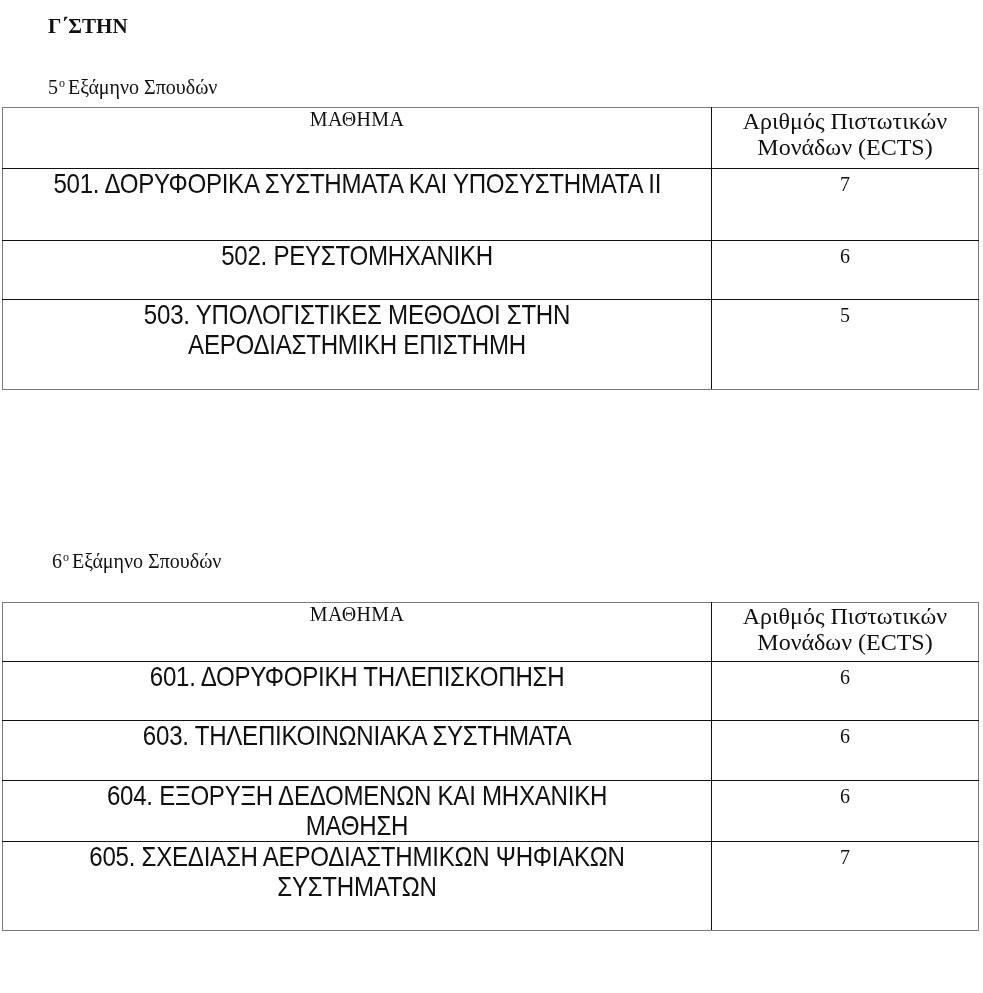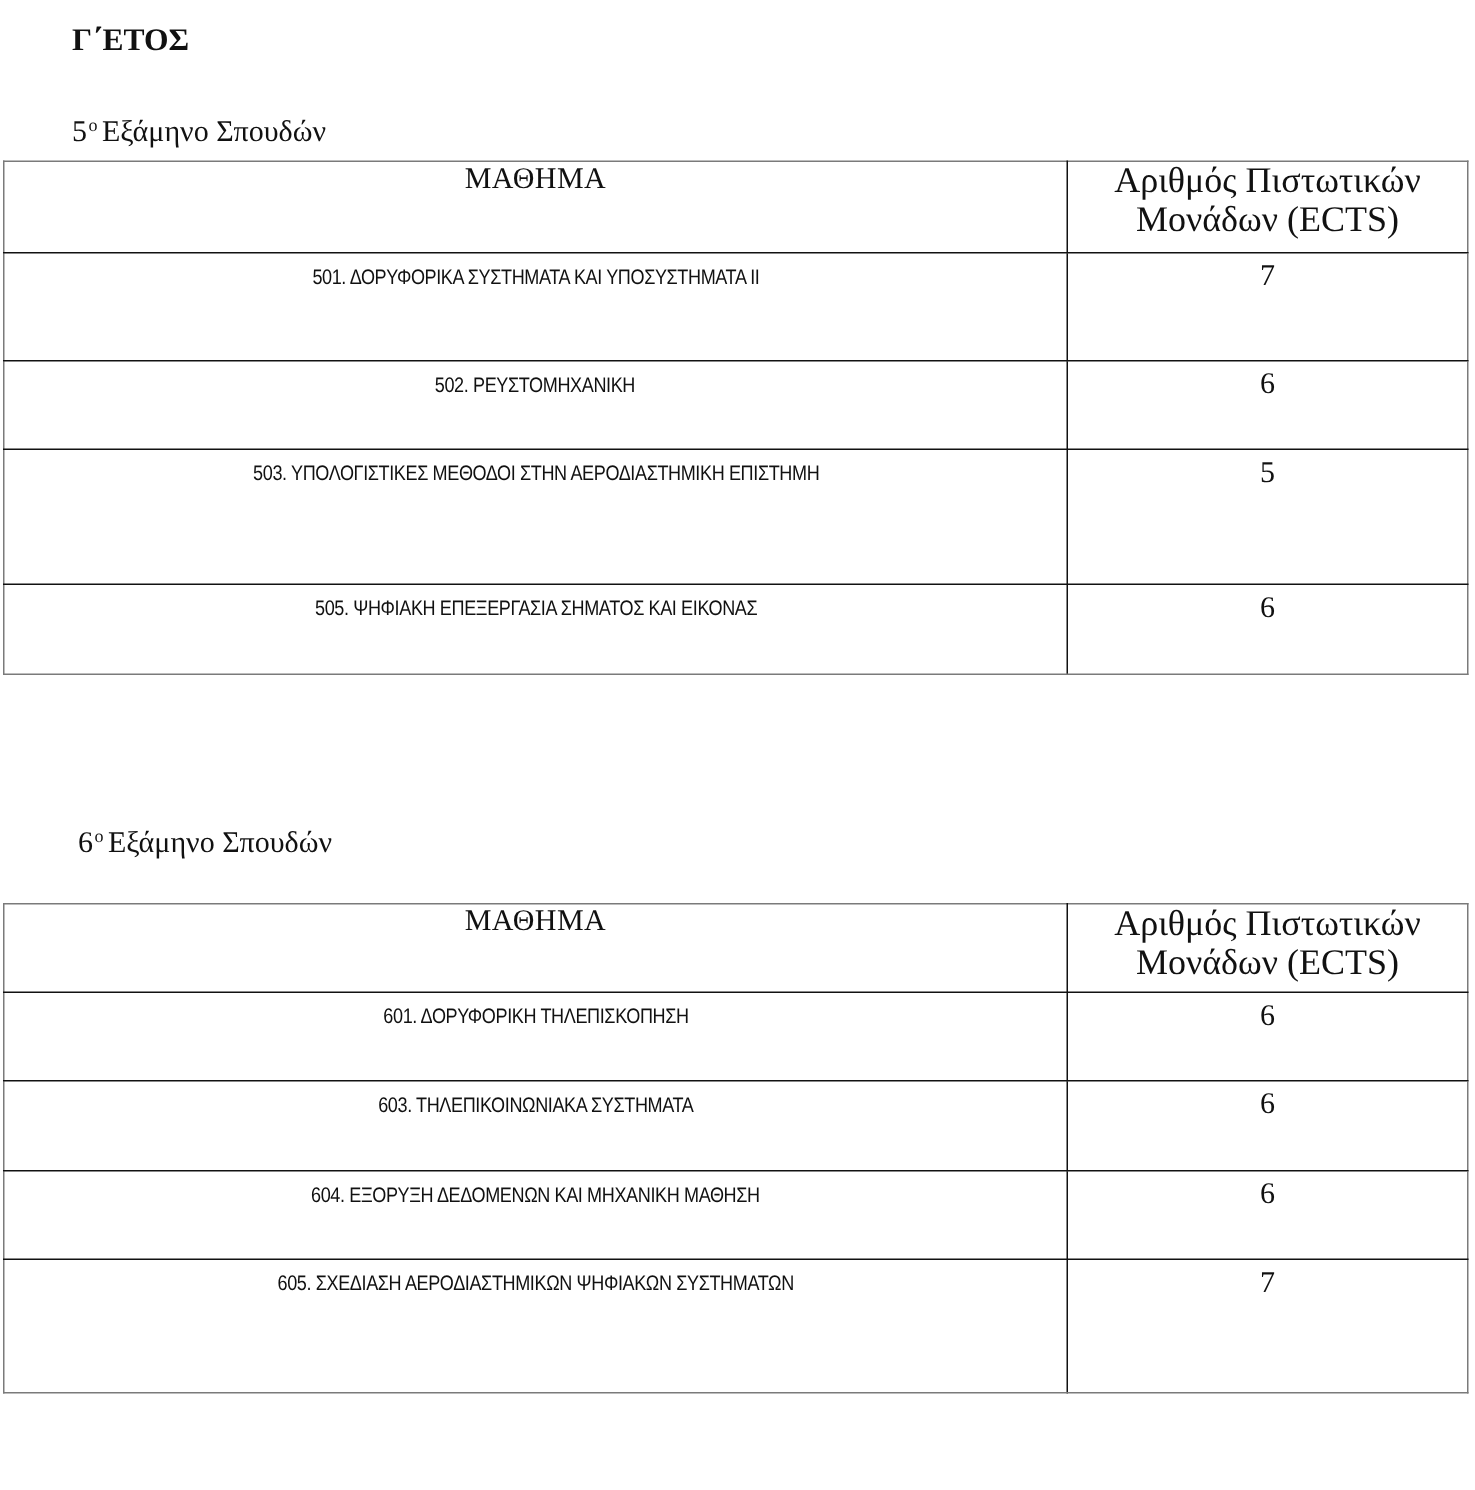--- a/index.html
+++ b/index.html
@@ -70,21 +70,21 @@
     margin-left: 48px;
   }
   th.hdr-ects {
     font-size: 24px;
     line-height: 26px;
     padding-top: 4px;
   }
   td.course {
     font-family: "Liberation Sans Narrow", "Liberation Sans", "DejaVu Sans", sans-serif;
     font-weight: bold;
-    font-size: 14px;
+    font-size: 28px;
     line-height: 30px;
     padding-top: 2px;
     padding-left: 20px;
     padding-right: 20px;
     letter-spacing: -0.3px;
     transform-origin: center top;
   }
   td.course span {
     display: inline-block;
     transform: scaleX(0.86);
@@ -92,21 +92,21 @@
   }
   td.ects {
     font-size: 20px;
     line-height: 30px;
     padding-top: 2px;
   }
 </style>
 </head>
 <body>
 
-<div class="year-title">Γ΄ΕΤΟΣ</div>
+<div class="year-title">Γ΄ΣΤΗΝ</div>
 
 <div class="semester-title sem5"><span>5</span><sup>ο</sup><span>Εξάμηνο Σπουδών</span></div>
 
 <table class="courses t5">
   <colgroup>
       <col class="c1">
       <col class="c2">
     </colgroup>
   <tbody>
       <tr style="height:61px">
@@ -117,24 +117,20 @@
     <td class="course"><span>501. ΔΟΡΥΦΟΡΙΚΑ ΣΥΣΤΗΜΑΤΑ ΚΑΙ ΥΠΟΣΥΣΤΗΜΑΤΑ ΙΙ</span></td>
     <td class="ects">7</td>
   </tr>
   <tr style="height:59px">
     <td class="course"><span>502. ΡΕΥΣΤΟΜΗΧΑΝΙΚΗ</span></td>
     <td class="ects">6</td>
   </tr>
   <tr class="row-grey" style="height:90px">
     <td class="course"><span style="max-width:760px">503. ΥΠΟΛΟΓΙΣΤΙΚΕΣ ΜΕΘΟΔΟΙ ΣΤΗΝ ΑΕΡΟΔΙΑΣΤΗΜΙΚΗ ΕΠΙΣΤΗΜΗ</span></td>
     <td class="ects">5</td>
-  </tr>
-  <tr class="row-grey" style="height:60px">
-    <td class="course"><span>505. ΨΗΦΙΑΚΗ ΕΠΕΞΕΡΓΑΣΙΑ ΣΗΜΑΤΟΣ ΚΑΙ ΕΙΚΟΝΑΣ</span></td>
-    <td class="ects">6</td>
   </tr>
 </tbody>
   </table>
 
 <div class="semester-title sem6"><span>6</span><sup>ο</sup><span>Εξάμηνο Σπουδών</span></div>
 
 <table class="courses t6">
   <colgroup>
       <col class="c1">
       <col class="c2">

